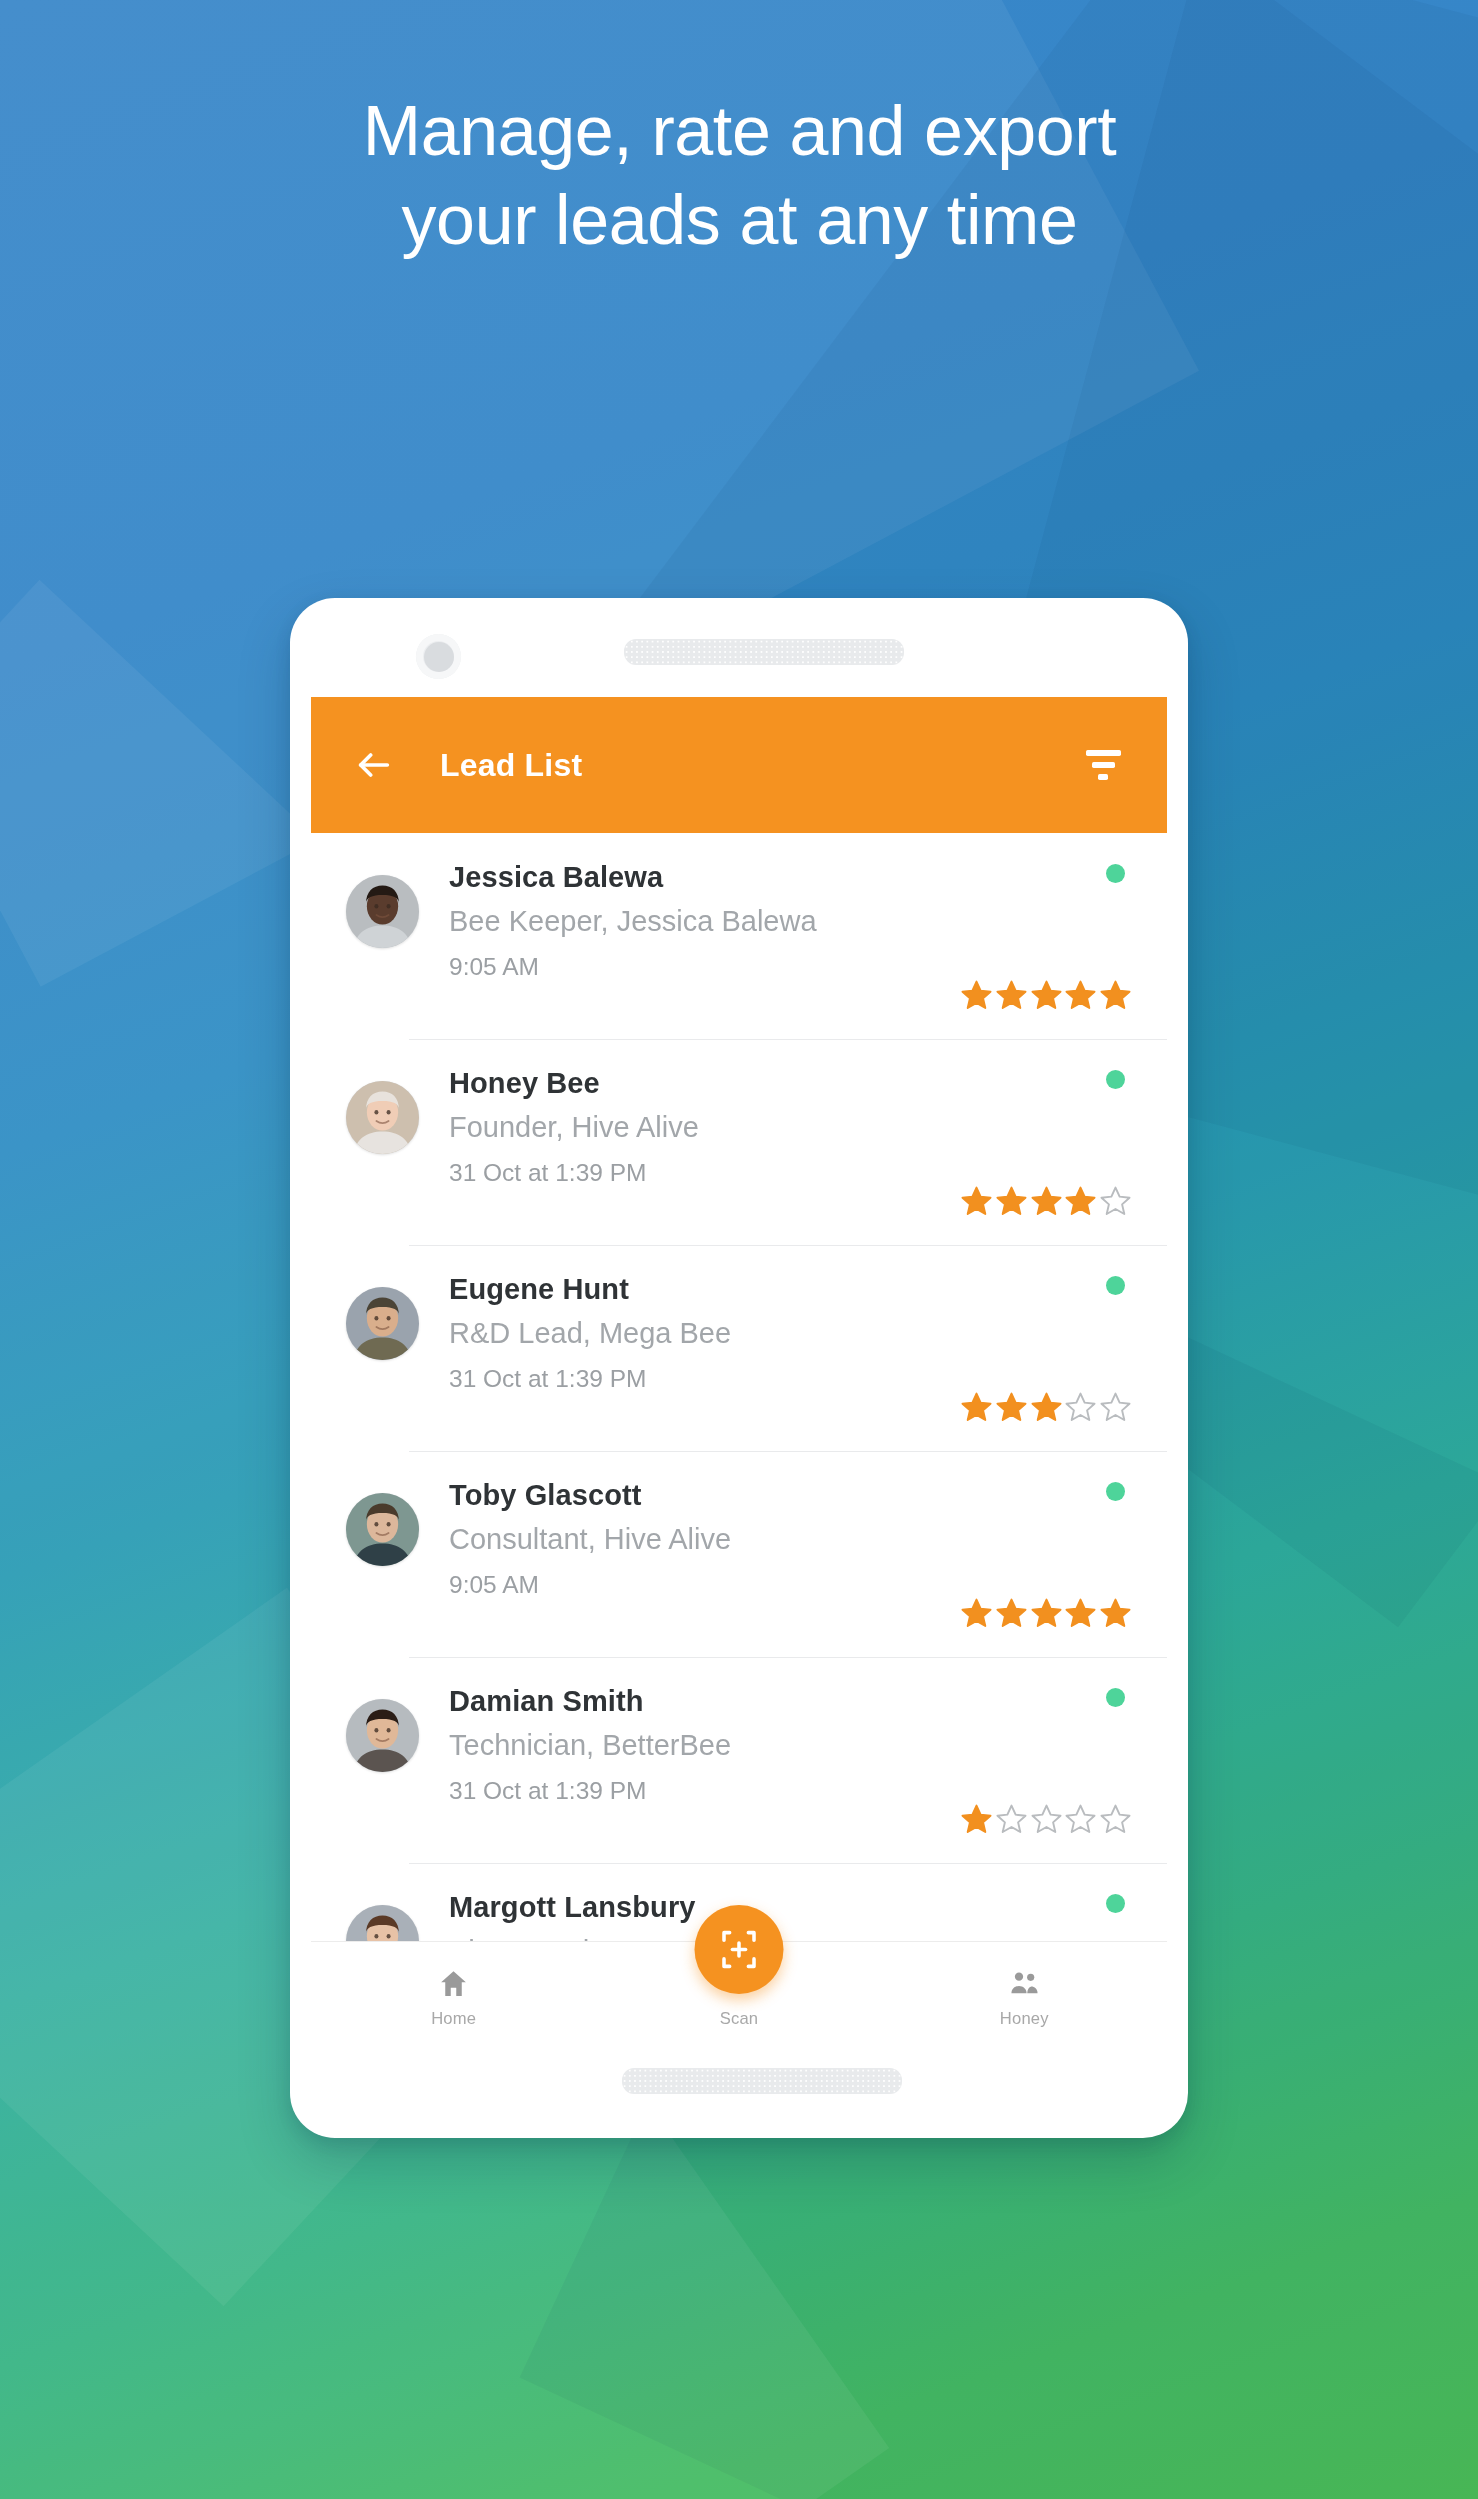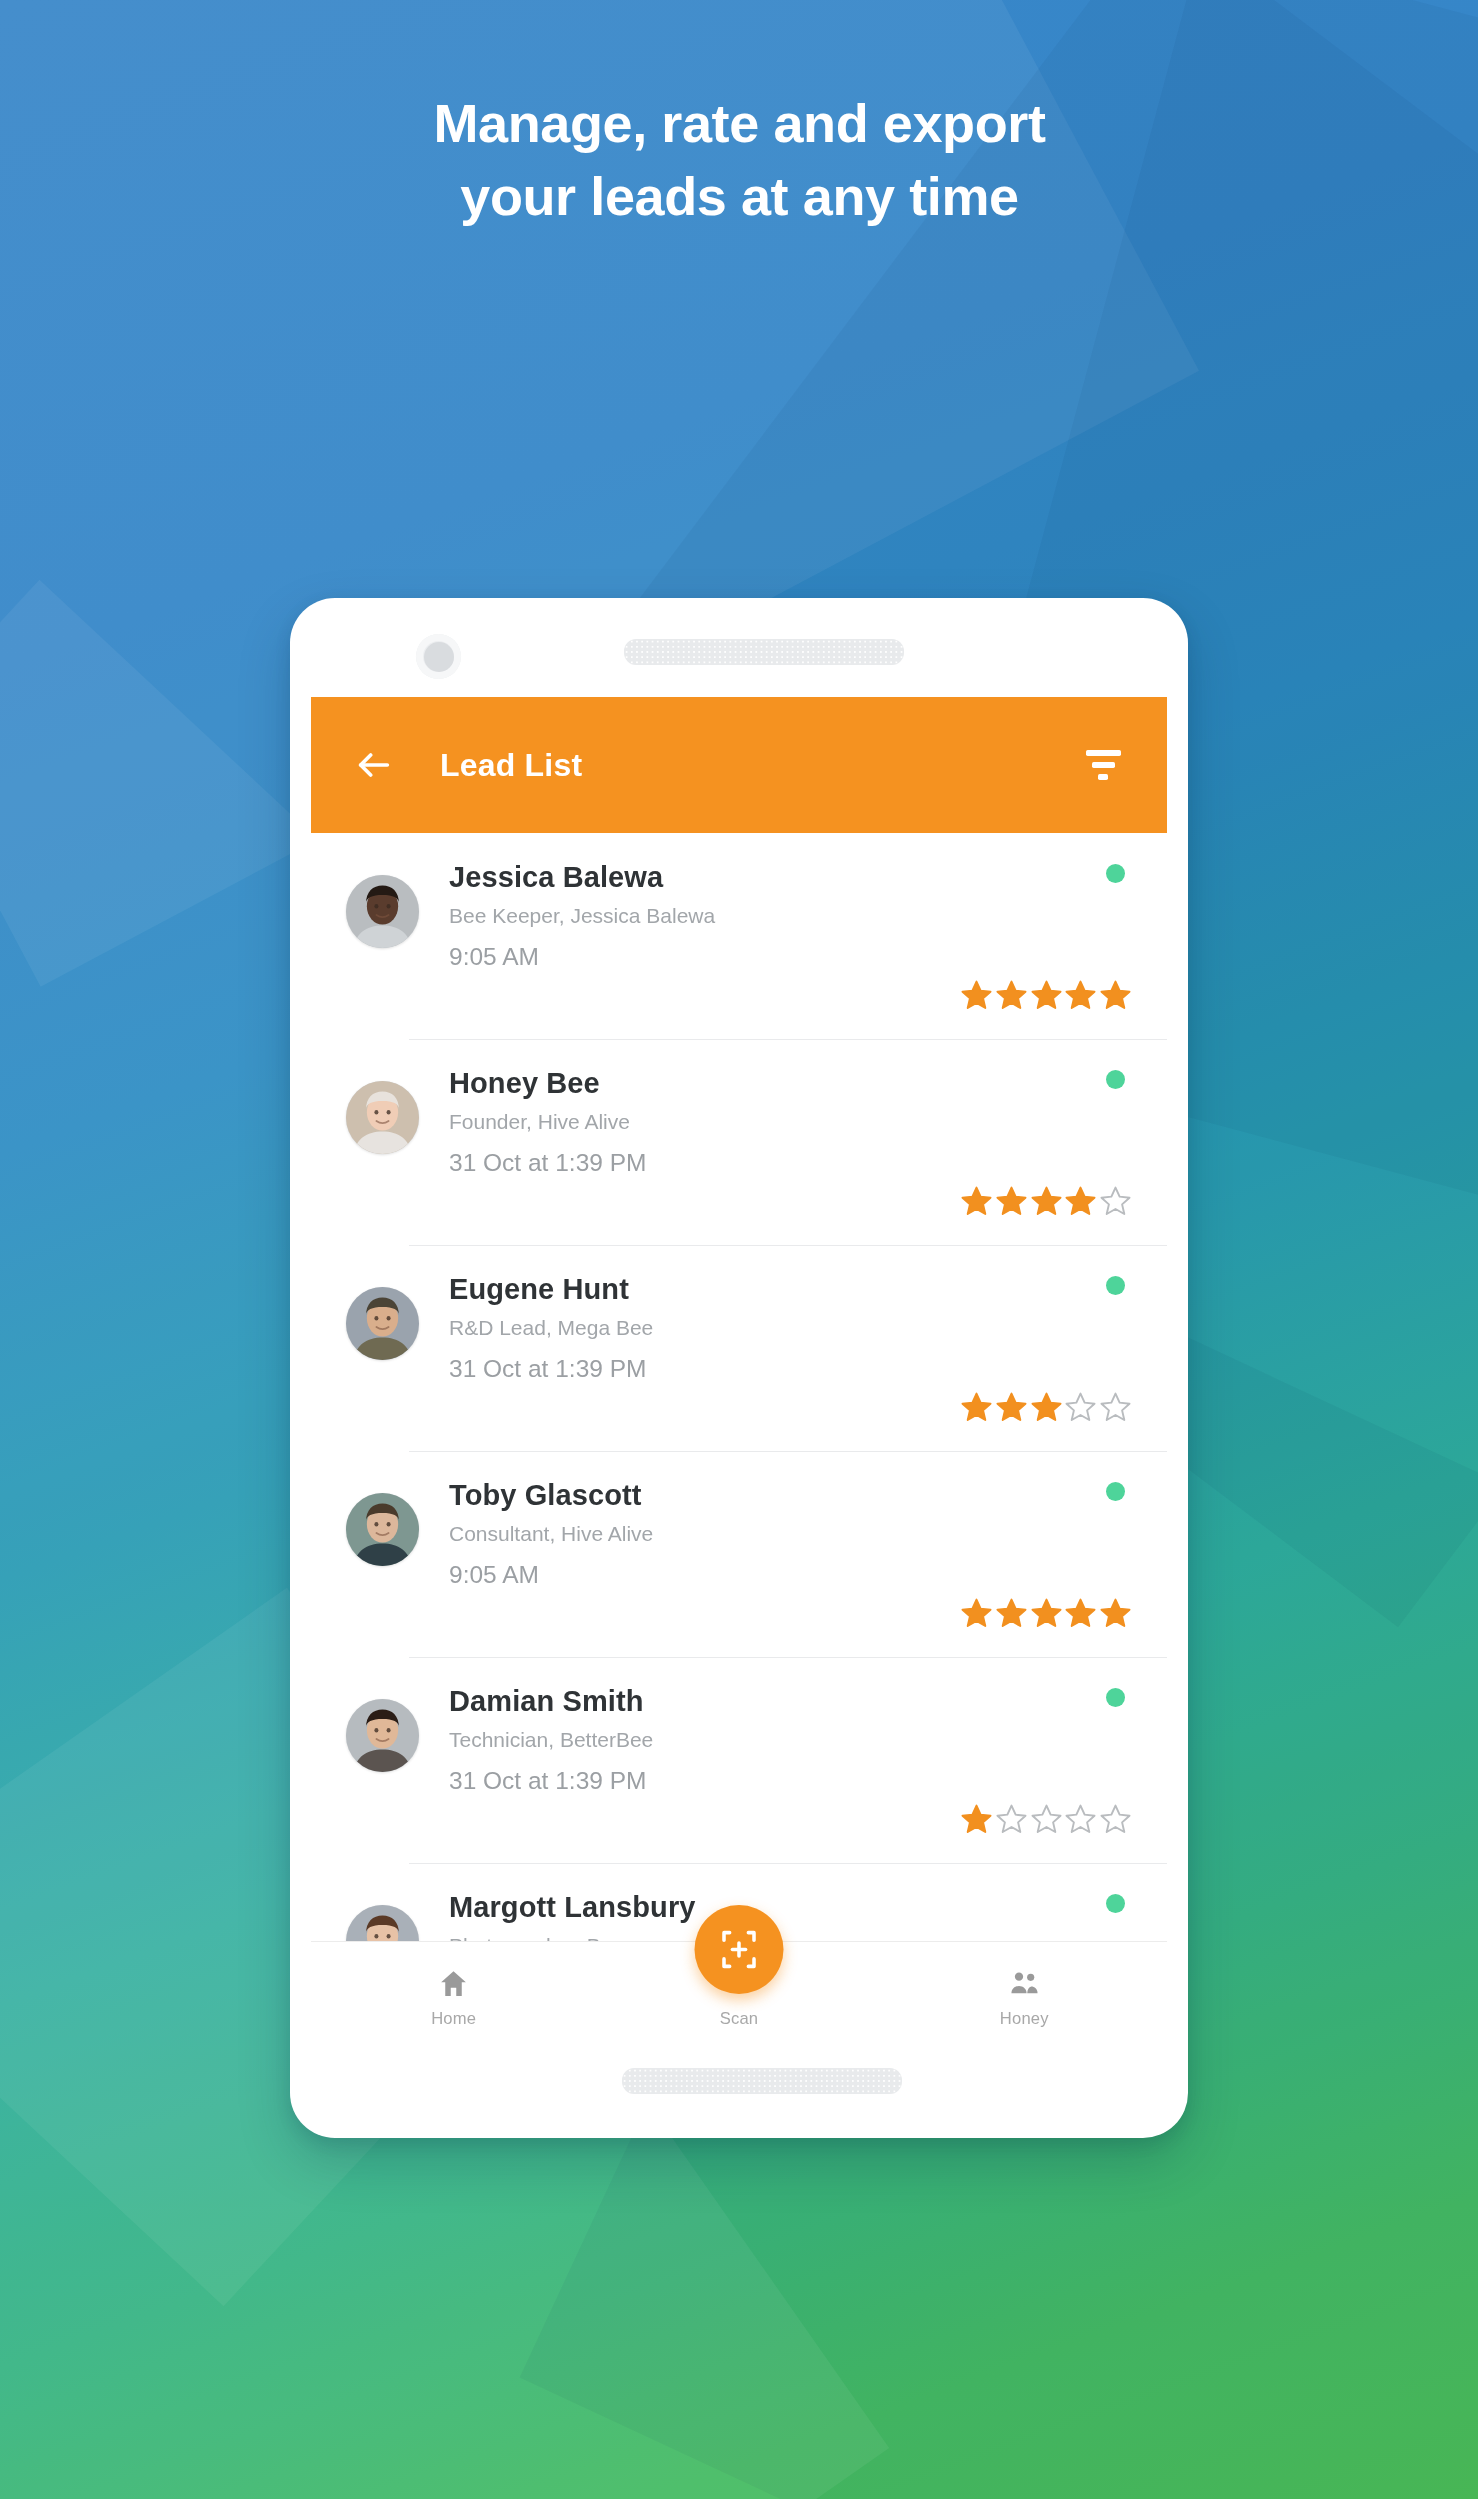--- a/index.html
+++ b/index.html
@@ -39,21 +39,21 @@
         transform:rotate(25deg); }
   .f5 { top:1794px; left:-367px; width:1050px; height:1050px;
         transform:rotate(-35deg); }
   .f6 { top:26px; left:1041px; width:787px; height:1137px;
         transform:rotate(15deg); }
 
   
   #headline {
     position:absolute; left:0; right:0; top:96px;
     text-align:center; color:#ffffff;
-    font-size:54px; line-height:1.02; font-weight:700;
+    font-size:70px; line-height:1.02; font-weight:400;
     letter-spacing:-0.4px;
     padding:0 79px;
   }
   #headline .l { display:block; }
   #headline .l2 { margin-top:17.5px; }
 
   
   #phone {
     position:absolute;
     left:290px; top:598px;
@@ -148,21 +148,21 @@
     position:relative;
     box-shadow:0 0.9px 2.6px rgba(0,0,0,.14);
   }
   .avatar .av-svg { width:100%; height:100%; display:block; }
   .row-body { flex:1; padding-left:30px; min-width:0; }
   .lead-name {
     font-size:29px; font-weight:700; color:#2f3336;
     line-height:1.25; letter-spacing:0.1px;
   }
   .lead-role {
-    font-size:21px; color:#a2a6aa; margin-top:7.9px; line-height:1.25;
+    font-size:29px; color:#a2a6aa; margin-top:7.9px; line-height:1.25;
   }
   .lead-time {
     font-size:24.5px; color:#9b9fa3; margin-top:12.2px; line-height:1.2;
   }
   .row-right {
     position:absolute; right:35px; top:26px; bottom:23px;
     width:201px;
     display:flex; flex-direction:column; align-items:flex-end;
     justify-content:space-between;
   }

